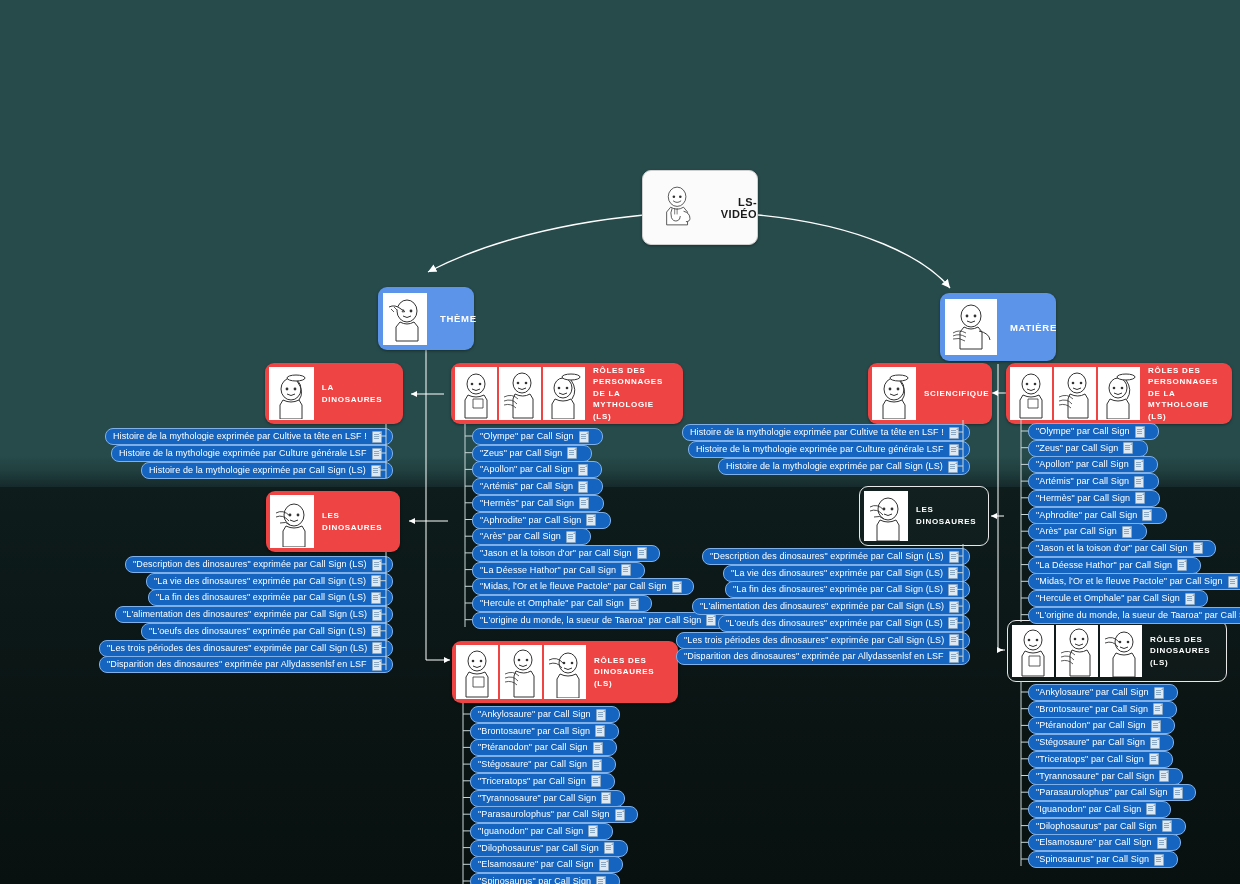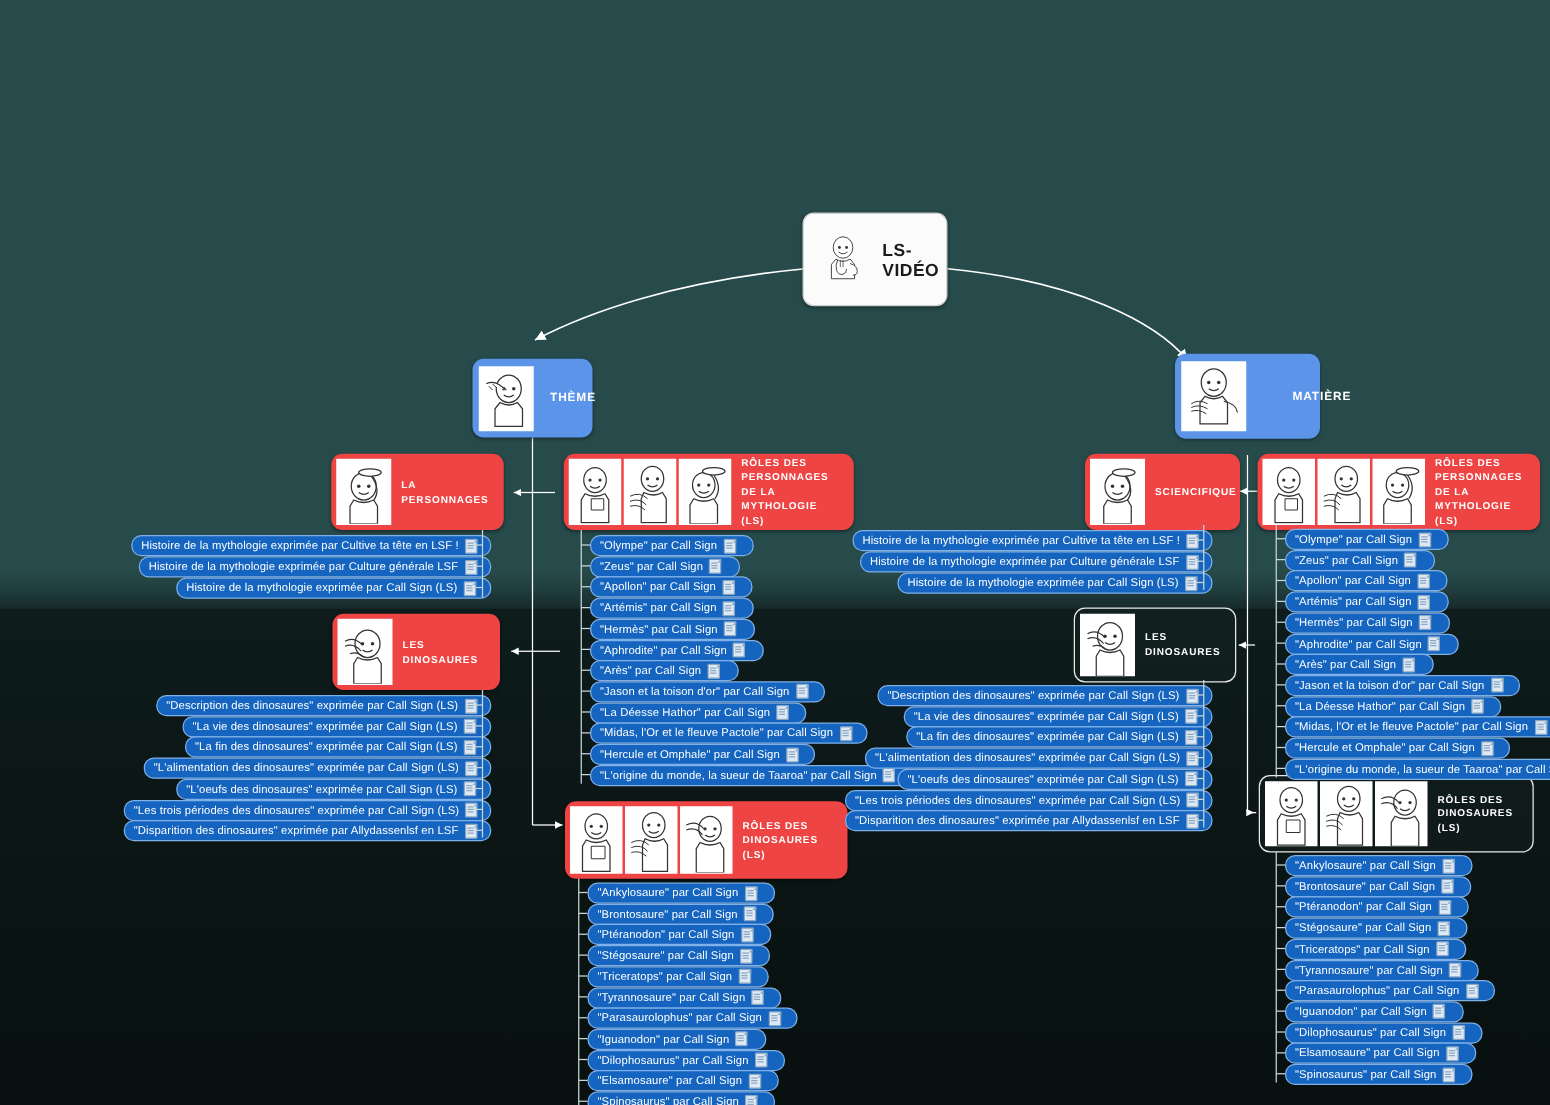--- a/index.html
+++ b/index.html
@@ -18,21 +18,21 @@
     background:linear-gradient(to bottom,#0e1c1c,#0a1413 60%,#081110);}
   svg#edges{position:absolute;left:0;top:0;width:1240px;height:884px;pointer-events:none;}
   .node{position:absolute;box-sizing:border-box;}
 
   
   .root{
     background:#fbfbfb;border:1px solid #cfcfcf;border-radius:9px;
     display:flex;align-items:center;box-shadow:0 1px 3px rgba(0,0,0,.35);
   }
   .root .thumb{width:58px;height:58px;margin:8px 4px 8px 10px;}
-  .root .lbl{font-size:14px;font-weight:bold;color:#1a1a1a;letter-spacing:.4px;margin-left:6px;}
+  .root .lbl{font-size:11px;font-weight:bold;color:#1a1a1a;letter-spacing:.4px;margin-left:6px;text-align:right;}
 
   
   .blue{
     background:#5b94e8;border-radius:9px;display:flex;align-items:center;
     box-shadow:0 1px 3px rgba(0,0,0,.4);
   }
   .blue .thumbbox{background:#ffffff;margin:5px;width:48px;height:52px;display:flex;align-items:center;justify-content:center;}
   .blue .lbl{font-size:9.5px;font-weight:bold;color:#ffffff;letter-spacing:.7px;margin-left:8px;}
 
   
@@ -123,21 +123,21 @@
         <circle cx="28" cy="16" r="1.4" fill="#333"></circle>
       <path d="M20,21 q4,3 8,0" stroke="#333" fill="none" stroke-width="1"></path>
       <path d="M17,27 q7,4 14,0 l4,5 v14 h-22 v-14 z" fill="#fff" stroke="#333" stroke-width="1"></path>
       <path d="M6,12 q6,-3 12,2 l4,3" fill="#fff" stroke="#333" stroke-width="1"></path>
       <path d="M8,14 l3,3 M11,12 l3,3" stroke="#333" stroke-width=".8"></path>
     </svg>
   </div>
   <span class="lbl">THÈME</span>
 </div>
 
-<div class="node blue" style="left:940px;top:283px;width:116px;height:68px;gap:24px;">
+<div class="node blue" style="left:940px;top:293px;width:116px;height:68px;">
   <div class="thumbbox" style="width:56px;height:56px;">
     <svg width="52" height="52" viewBox="0 0 52 52">
       <ellipse cx="26" cy="15" rx="10" ry="11" fill="#fff" stroke="#333" stroke-width="1"></ellipse>
       <circle cx="22" cy="15" r="1.4" fill="#333"></circle>
         <circle cx="30" cy="15" r="1.4" fill="#333"></circle>
       <path d="M22,20 q4,3 8,0" stroke="#333" fill="none" stroke-width="1"></path>
       <path d="M19,26 q7,4 14,0 l4,5 v17 h-22 v-17 z" fill="#fff" stroke="#333" stroke-width="1"></path>
       <path d="M8,32 q6,-4 13,0 M8,35 q6,-3 13,1 M8,38 q6,-2 12,2" stroke="#333" fill="none" stroke-width=".8"></path>
       <path d="M34,30 q10,2 11,9" stroke="#333" fill="none" stroke-width="1"></path>
     </svg>
@@ -150,21 +150,21 @@
     <svg width="44" height="50" viewBox="0 0 44 50">
       <ellipse cx="22" cy="20" rx="10" ry="11" fill="#fff" stroke="#333" stroke-width="1"></ellipse>
       <circle cx="18" cy="20" r="1.4" fill="#333"></circle>
         <circle cx="26" cy="20" r="1.4" fill="#333"></circle>
       <path d="M18,25 q4,3 8,0" stroke="#333" fill="none" stroke-width="1"></path>
       <path d="M14,31 q8,4 16,0 l3,5 v14 h-22 v-14 z" fill="#fff" stroke="#333" stroke-width="1"></path>
       <ellipse cx="27" cy="9" rx="9" ry="3" fill="#fff" stroke="#333" stroke-width="1"></ellipse>
       <path d="M30,31 q6,-8 -2,-19" stroke="#333" fill="none" stroke-width="1"></path>
     </svg>
   </div>
-  <span class="lbl">LA PERSONNAGES</span>
+  <span class="lbl">LA DINOSAURES</span>
 </div>
 
 <div class="node cyan" style="left:451px;top:363px;width:232px;height:61px;">
   <div class="thumbbox">
     <svg width="42" height="50" viewBox="0 0 42 50">
       <ellipse cx="21" cy="15" rx="9" ry="10" fill="#fff" stroke="#333" stroke-width="1"></ellipse>
       <circle cx="17" cy="15" r="1.3" fill="#333"></circle>
         <circle cx="25" cy="15" r="1.3" fill="#333"></circle>
       <path d="M17,20 q4,3 8,0" stroke="#333" fill="none" stroke-width="1"></path>
       <path d="M13,26 q8,4 16,0 l3,5 v18 h-22 v-18 z" fill="#fff" stroke="#333" stroke-width="1"></path>

